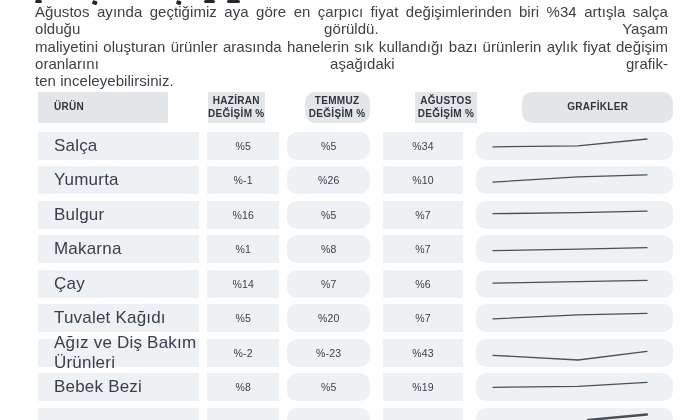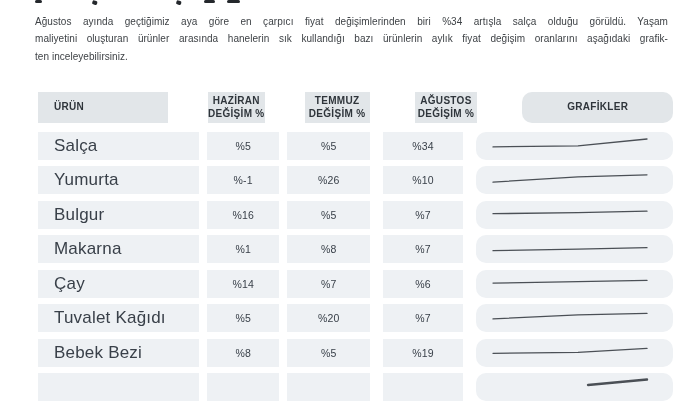--- a/index.html
+++ b/index.html
@@ -8,36 +8,36 @@
     background:#ffffff;
     font-family:"Liberation Sans", sans-serif;
   }
 
   
   .title-frag { position:absolute; top:0; height:3px; background:#24282c; border-radius:1.5px; }
   .frag-slant { height:4px; width:5px; transform:rotate(18deg); transform-origin:top left; }
 
   
   .intro {
-    position:absolute; left:35px; top:13px; width:633px;
-    font-size:10px; line-height:17.3px; color:#3e4246;
+    position:absolute; left:35px; top:3px; width:633px;
+    font-size:15px; line-height:17.3px; color:#3e4246;
     letter-spacing:0.05px;
   }
   .intro .jline { text-align:justify; text-align-last:justify; }
   .intro .lline { text-align:left; }
 
   
   .tbl { position:absolute; left:38px; top:92px; width:635px; }
   .trow { display:flex; height:28px; margin-bottom:6.5px; }
   .thead { height:31px; margin-bottom:8.5px;gap:32px; }
   .cell { background:#eef1f4; display:flex; align-items:center; box-sizing:border-box; }
   .thead .cell { background:#e2e6e9; }
   .c1 { width:165px; padding-left:16px; }
   .c2 { width:74px;  margin-left:8px;  justify-content:center; }
-  .c3 { width:85px;  margin-left:8px;  justify-content:center; }
+  .c3 { width:85px;  margin-left:8px;  justify-content:center;border-radius:10px; }
   .c4 { width:82px;  margin-left:13px; justify-content:center; }
   .c5 { width:197px; margin-left:13px; justify-content:center;border-radius:10px; }
 
   .hdr { font-weight:bold; font-size:10px; color:#2f353b; line-height:12.5px; letter-spacing:0.3px; }
   .hdr-center { width:100%; display:flex; flex-direction:column; justify-content:center; text-align:center; }
   .pname { font-size:17px; color:#394049; letter-spacing:0.2px; }
   .pval  { font-size:10.5px; color:#394049; letter-spacing:0.2px; }
   .spark { display:block; }
 </style>
 </head>
@@ -199,20 +199,39 @@
     <div class="cell c4">
         <span class="pval">%7</span>
       </div>
     <div class="cell c5">
         <svg class="spark" width="197" height="28" viewBox="0 0 197 28">
           <polyline points="17,14.9 102,10.9 171,9.4" fill="none" stroke="#4b5056" stroke-width="1.3" stroke-linecap="round" stroke-linejoin="round"></polyline>
         </svg>
       </div>
   </div>
 
+  <div class="trow">
+    <div class="cell c1">
+        <span class="pname">Ağız ve Diş Bakım Ürünleri</span>
+      </div>
+    <div class="cell c2">
+        <span class="pval">%-2</span>
+      </div>
+    <div class="cell c3">
+        <span class="pval">%-23</span>
+      </div>
+    <div class="cell c4">
+        <span class="pval">%43</span>
+      </div>
+    <div class="cell c5">
+        <svg class="spark" width="197" height="28" viewBox="0 0 197 28">
+          <polyline points="17,16.3 102,21 171,12.3" fill="none" stroke="#4b5056" stroke-width="1.3" stroke-linecap="round" stroke-linejoin="round"></polyline>
+        </svg>
+      </div>
+  </div>
 
   <div class="trow">
     <div class="cell c1">
         <span class="pname">Bebek Bezi</span>
       </div>
     <div class="cell c2">
         <span class="pval">%8</span>
       </div>
     <div class="cell c3">
         <span class="pval">%5</span>

